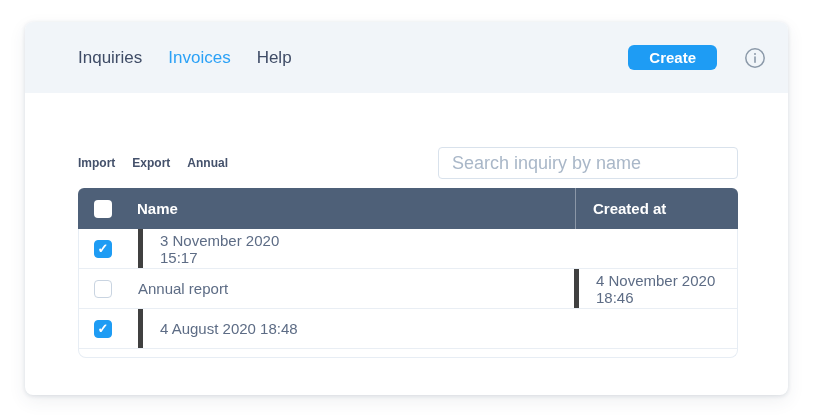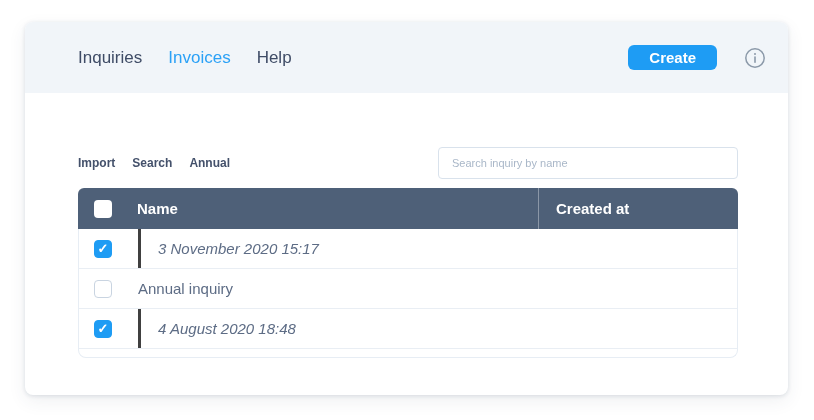--- a/index.html
+++ b/index.html
@@ -23,37 +23,37 @@
   .info-btn { margin-left:27px; width:22px; height:22px; display:flex;
     align-items:center; justify-content:center; cursor:pointer; background:none; border:none; }
 
   
   .toolbar { position:absolute; left:53px; top:125px; width:660px; height:32px;
     display:flex; align-items:center; }
   .actions { display:flex; gap:17px; }
   .action-link { font-size:12px; font-weight:700; color:#44516b; cursor:pointer; }
   .search { margin-left:auto; width:300px; height:32px; border:1px solid #d9e2ec;
     border-radius:4px; padding:0 13px; font-family:"Liberation Sans", sans-serif;
-    font-size:11px; color:#5d6c85; background:#fff; outline:none; }
+    font-size:18px; color:#5d6c85; background:#fff; outline:none; }
   .search::placeholder { color:#a9b7c8; }
 
   
   .table { position:absolute; left:53px; top:166px; width:660px; }
   .thead { height:41px; background:#4e6078; border-radius:6px 6px 0 0;
     display:flex; align-items:center; color:#ffffff; font-size:15px; font-weight:700; }
   .tbody { border:1px solid #e7edf4; border-top:none; border-radius:0 0 8px 8px;
     background:#fff; padding-bottom:8px; }
   .trow { height:40px; display:flex; align-items:center;
     border-bottom:1px solid #e9eef4; font-size:15px; color:#5d6c85; background:#fff; }
   .cell-check { width:59px; display:flex; align-items:center; padding-left:16px; }
   .cell-name { flex:1; }
-  .cell-date { width:200px; align-self:stretch; display:flex; align-items:center;
+  .cell-date { width:163px; align-self:stretch; display:flex; align-items:center;
     padding-left:17px; }
   .thead .cell-date { border-left:1px solid rgba(255,255,255,.35); }
-  .trow  .cell-date { border-left:3px solid #404040;font-style:italic; }
+  .trow  .cell-date { border-left:5px solid #404040; }
   .tbody .cell-check { padding-left:15px; }
 
   
   .cb { width:18px; height:18px; border-radius:4px; background:#fff;
     border:1px solid #c9d4e1; display:flex; align-items:center; justify-content:center;
     cursor:pointer; font-size:13px; line-height:1; color:transparent; }
   .thead .cb { border:none; }
   .cb.checked { background:#1e9cf4; border-color:#1e9cf4; color:#ffffff; font-weight:700; }
 </style>
 </head>
@@ -73,21 +73,21 @@
         <circle cx="11" cy="11" r="9.2" stroke="#8b99a9" stroke-width="1.5"></circle>
         <line x1="11" y1="10" x2="11" y2="15.2" stroke="#8b99a9" stroke-width="1.6" stroke-linecap="round"></line>
         <circle cx="11" cy="6.9" r="1" fill="#8b99a9"></circle>
       </svg>
     </button>
   </div>
 
   <div class="toolbar">
     <div class="actions">
       <span class="action-link">Import</span>
-      <span class="action-link">Search</span>
+      <span class="action-link">Export</span>
       <span class="action-link">Annual</span>
     </div>
     <input class="search" type="text" placeholder="Search inquiry by name" style="">
   </div>
 
   <div class="table">
     <div class="thead">
       <div class="cell-check">
         <span class="cb">✓</span>
       </div>
@@ -100,21 +100,22 @@
         <div class="cell-check">
           <span class="cb checked">✓</span>
         </div>
         <div class="cell-date">3 November 2020 15:17</div>
       </div>
 
       <div class="trow">
         <div class="cell-check">
           <span class="cb">✓</span>
         </div>
-        <div class="cell-name">Annual inquiry</div>
+        <div class="cell-name">Annual report</div>
+        <div class="cell-date">4 November 2020 18:46</div>
       </div>
 
       <div class="trow">
         <div class="cell-check">
           <span class="cb checked">✓</span>
         </div>
         <div class="cell-date">4 August 2020 18:48</div>
       </div>
     </div>
   </div>

